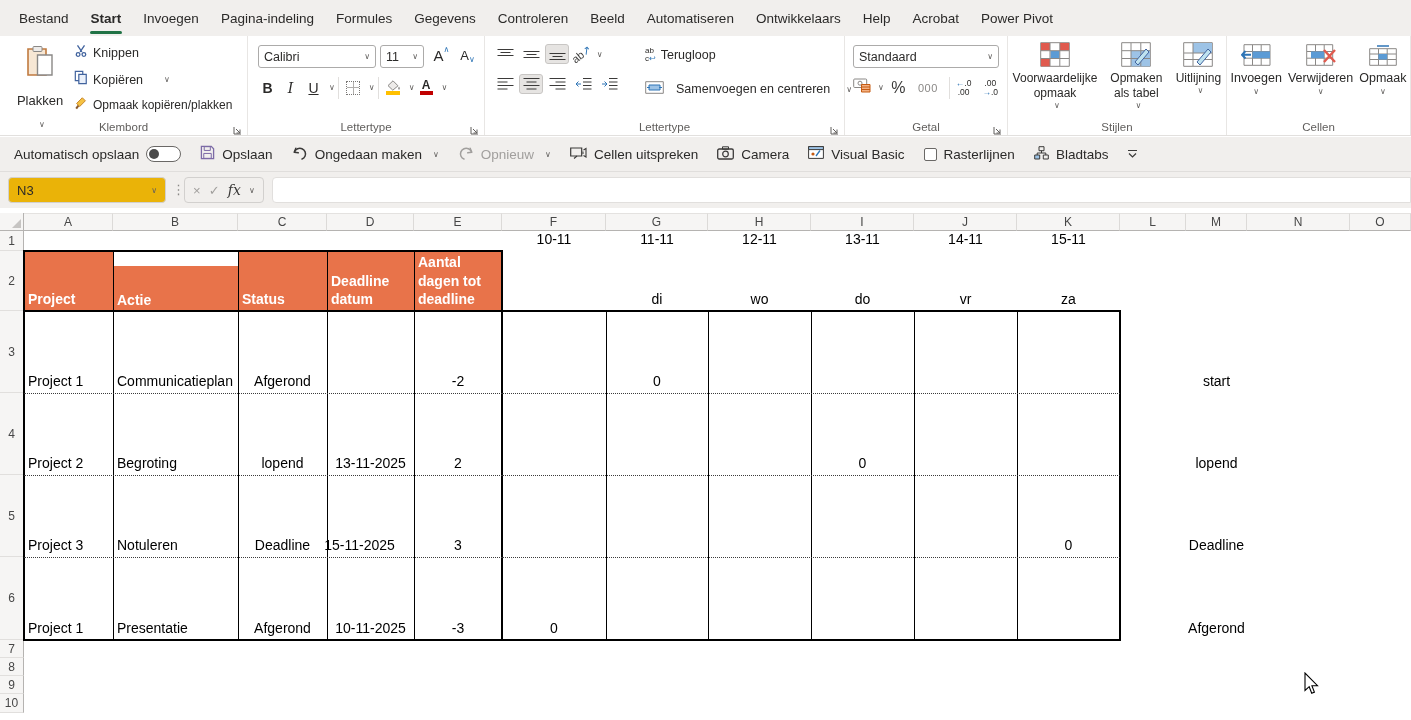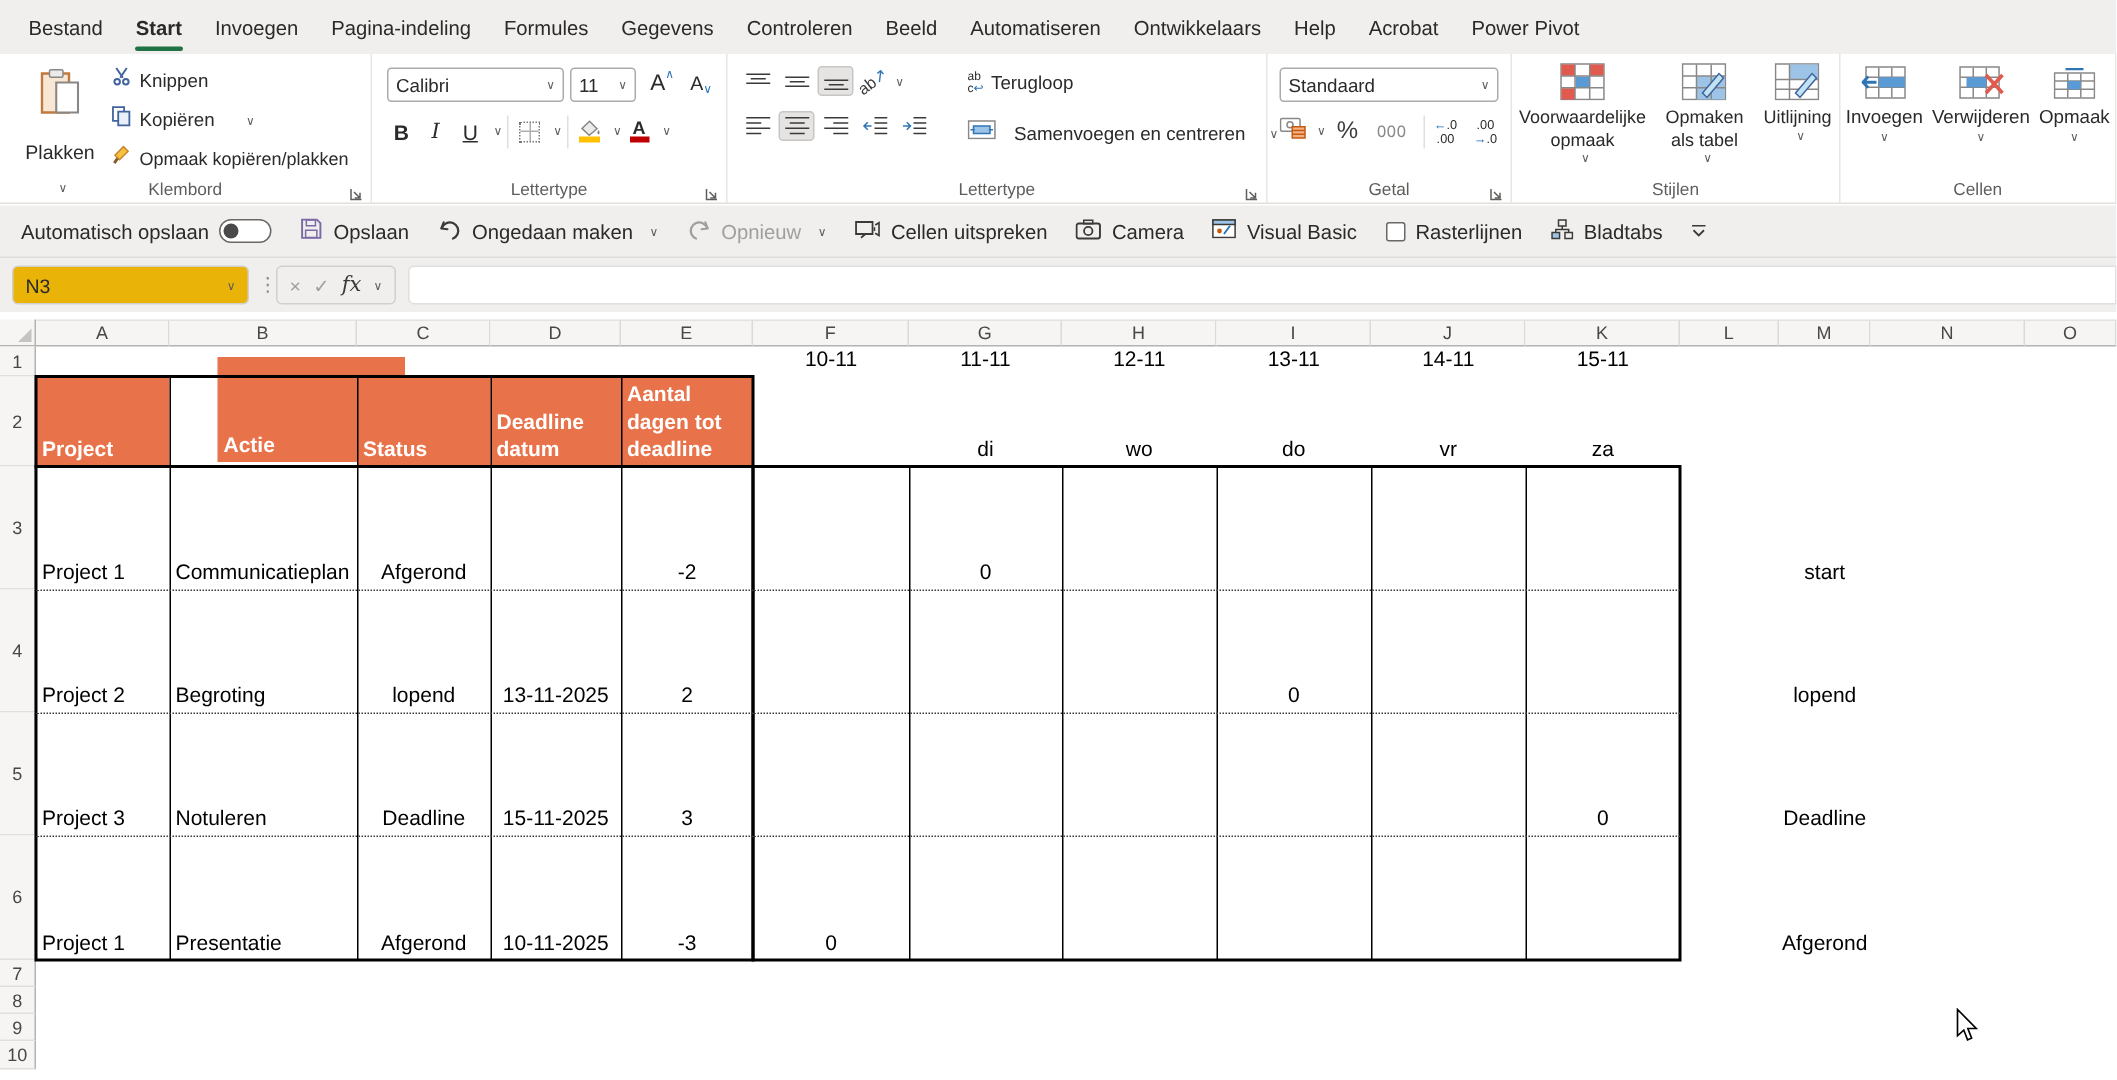--- a/index.html
+++ b/index.html
@@ -515,21 +515,21 @@
     <div class="rowhdr" style="left: 0px; top: 450px; width: 24px; height: 18px;">8</div>
     <div class="rowhdr" style="left: 0px; top: 468px; width: 24px; height: 18px;">9</div>
     <div class="rowhdr" style="left: 0px; top: 486px; width: 24px; height: 19px;">10</div>
     <div class="cell c-center" style="left: 502px; top: 23px; width: 104px; height: 20px;">10-11</div>
     <div class="cell c-center" style="left: 606px; top: 23px; width: 102px; height: 20px;">11-11</div>
     <div class="cell c-center" style="left: 708px; top: 23px; width: 103px; height: 20px;">12-11</div>
     <div class="cell c-center" style="left: 811px; top: 23px; width: 103px; height: 20px;">13-11</div>
     <div class="cell c-center" style="left: 914px; top: 23px; width: 103px; height: 20px;">14-11</div>
     <div class="cell c-center" style="left: 1017px; top: 23px; width: 103px; height: 20px;">15-11</div>
     <div class="cell c-left s-orange" style="left: 24px; top: 43px; width: 89px; height: 60px;">Project</div>
-    <div class="cell c-left s-orange" style="left: 113px; top: 30px; width: 125px; height: 70px; margin-left: 32px;">Actie</div>
+    <div class="cell c-left s-orange" style="left: 113px; top: 58px; width: 125px; height: 46px;">Actie</div>
     <div class="cell c-left s-orange" style="left: 238px; top: 43px; width: 89px; height: 60px;">Status</div>
     <div class="cell c-left s-orange" style="left: 327px; top: 43px; width: 87px; height: 60px;">Deadline datum</div>
     <div class="cell c-left s-orange" style="left: 414px; top: 43px; width: 88px; height: 60px;">Aantal dagen tot deadline</div>
     <div class="cell c-center" style="left: 606px; top: 43px; width: 102px; height: 60px;">di</div>
     <div class="cell c-center" style="left: 708px; top: 43px; width: 103px; height: 60px;">wo</div>
     <div class="cell c-center" style="left: 811px; top: 43px; width: 103px; height: 60px;">do</div>
     <div class="cell c-center" style="left: 914px; top: 43px; width: 103px; height: 60px;">vr</div>
     <div class="cell c-center" style="left: 1017px; top: 43px; width: 103px; height: 60px;">za</div>
     <div class="cell c-left" style="left: 24px; top: 103px; width: 89px; height: 82px;">Project 1</div>
     <div class="cell c-left" style="left: 113px; top: 103px; width: 125px; height: 82px;">Communicatieplan</div>
@@ -540,21 +540,21 @@
     <div class="cell c-left" style="left: 24px; top: 185px; width: 89px; height: 82px;">Project 2</div>
     <div class="cell c-left" style="left: 113px; top: 185px; width: 125px; height: 82px;">Begroting</div>
     <div class="cell c-center" style="left: 238px; top: 185px; width: 89px; height: 82px;">lopend</div>
     <div class="cell c-center" style="left: 327px; top: 185px; width: 87px; height: 82px;">13-11-2025</div>
     <div class="cell c-center" style="left: 414px; top: 185px; width: 88px; height: 82px;">2</div>
     <div class="cell c-center" style="left: 811px; top: 185px; width: 103px; height: 82px;">0</div>
     <div class="cell c-center" style="left: 1186px; top: 185px; width: 61px; height: 82px;">lopend</div>
     <div class="cell c-left" style="left: 24px; top: 267px; width: 89px; height: 82px;">Project 3</div>
     <div class="cell c-left" style="left: 113px; top: 267px; width: 125px; height: 82px;">Notuleren</div>
     <div class="cell c-center" style="left: 238px; top: 267px; width: 89px; height: 82px;">Deadline</div>
-    <div class="cell c-center" style="left: 327px; top: 267px; width: 87px; height: 82px;">15-11-2025</div>
+    <div class="cell c-center" style="left: 316px; top: 267px; width: 87px; height: 82px;">15-11-2025</div>
     <div class="cell c-center" style="left: 414px; top: 267px; width: 88px; height: 82px;">3</div>
     <div class="cell c-center" style="left: 1017px; top: 267px; width: 103px; height: 82px;">0</div>
     <div class="cell c-center" style="left: 1186px; top: 267px; width: 61px; height: 82px;">Deadline</div>
     <div class="cell c-left" style="left: 24px; top: 349px; width: 89px; height: 83px;">Project 1</div>
     <div class="cell c-left" style="left: 113px; top: 349px; width: 125px; height: 83px;">Presentatie</div>
     <div class="cell c-center" style="left: 238px; top: 349px; width: 89px; height: 83px;">Afgerond</div>
     <div class="cell c-center" style="left: 327px; top: 349px; width: 87px; height: 83px;">10-11-2025</div>
     <div class="cell c-center" style="left: 414px; top: 349px; width: 88px; height: 83px;">-3</div>
     <div class="cell c-center" style="left: 502px; top: 349px; width: 104px; height: 83px;">0</div>
     <div class="cell c-center" style="left: 1186px; top: 349px; width: 61px; height: 83px;">Afgerond</div>

